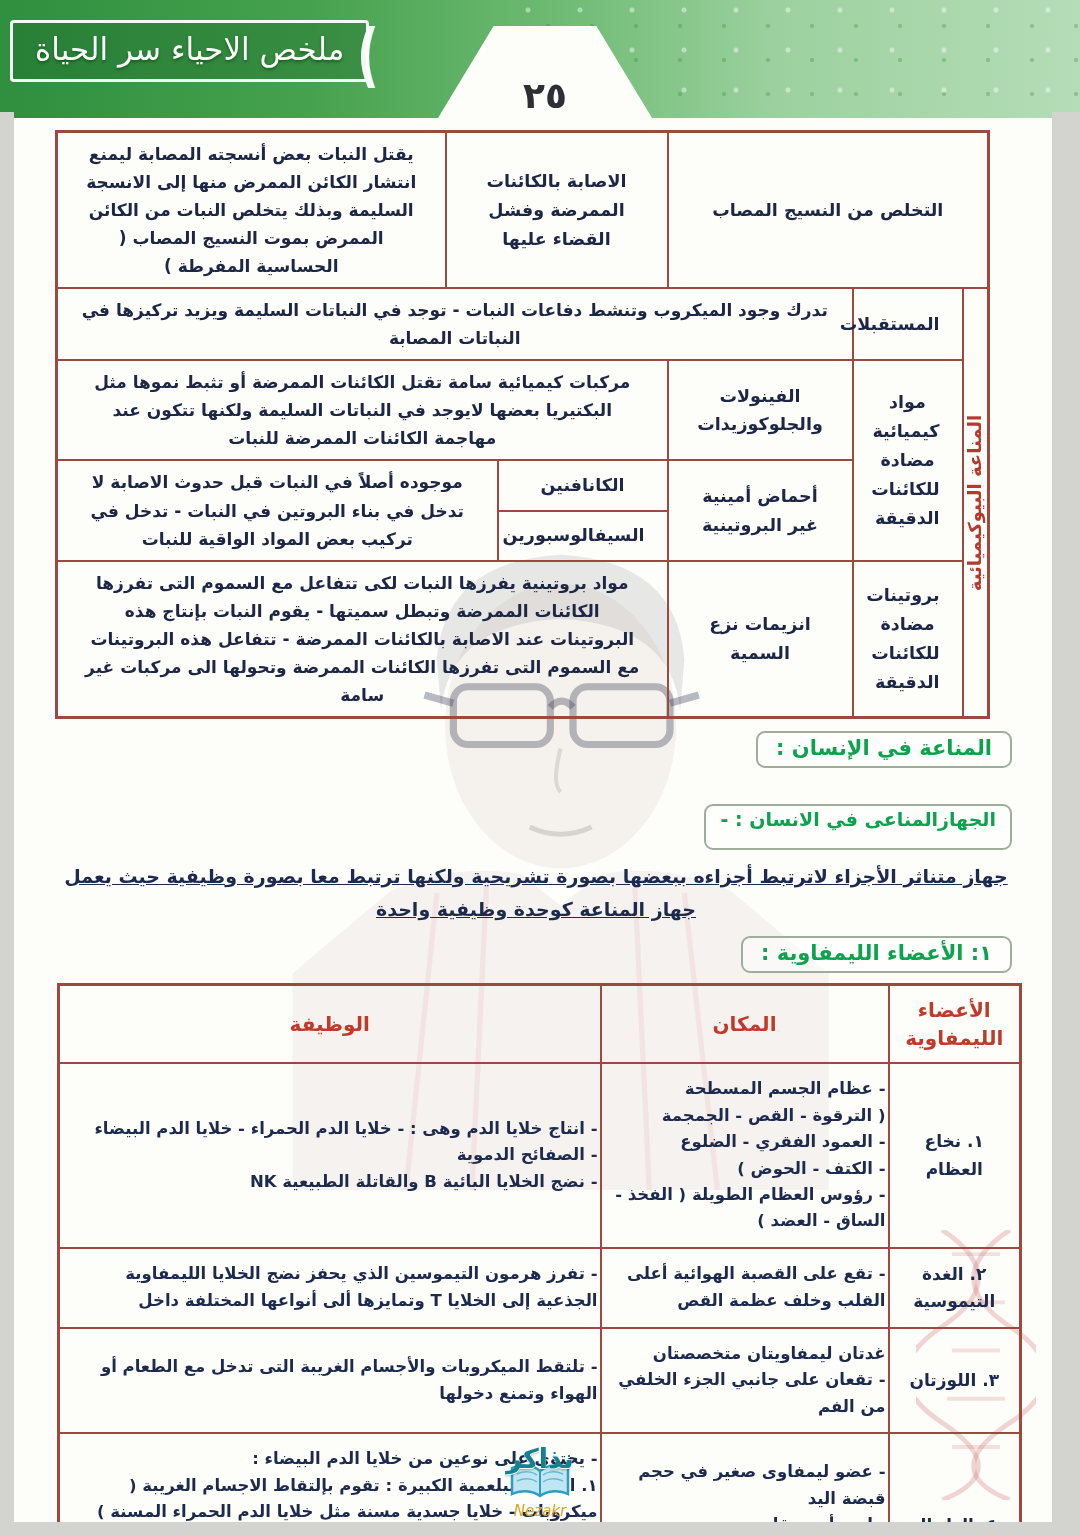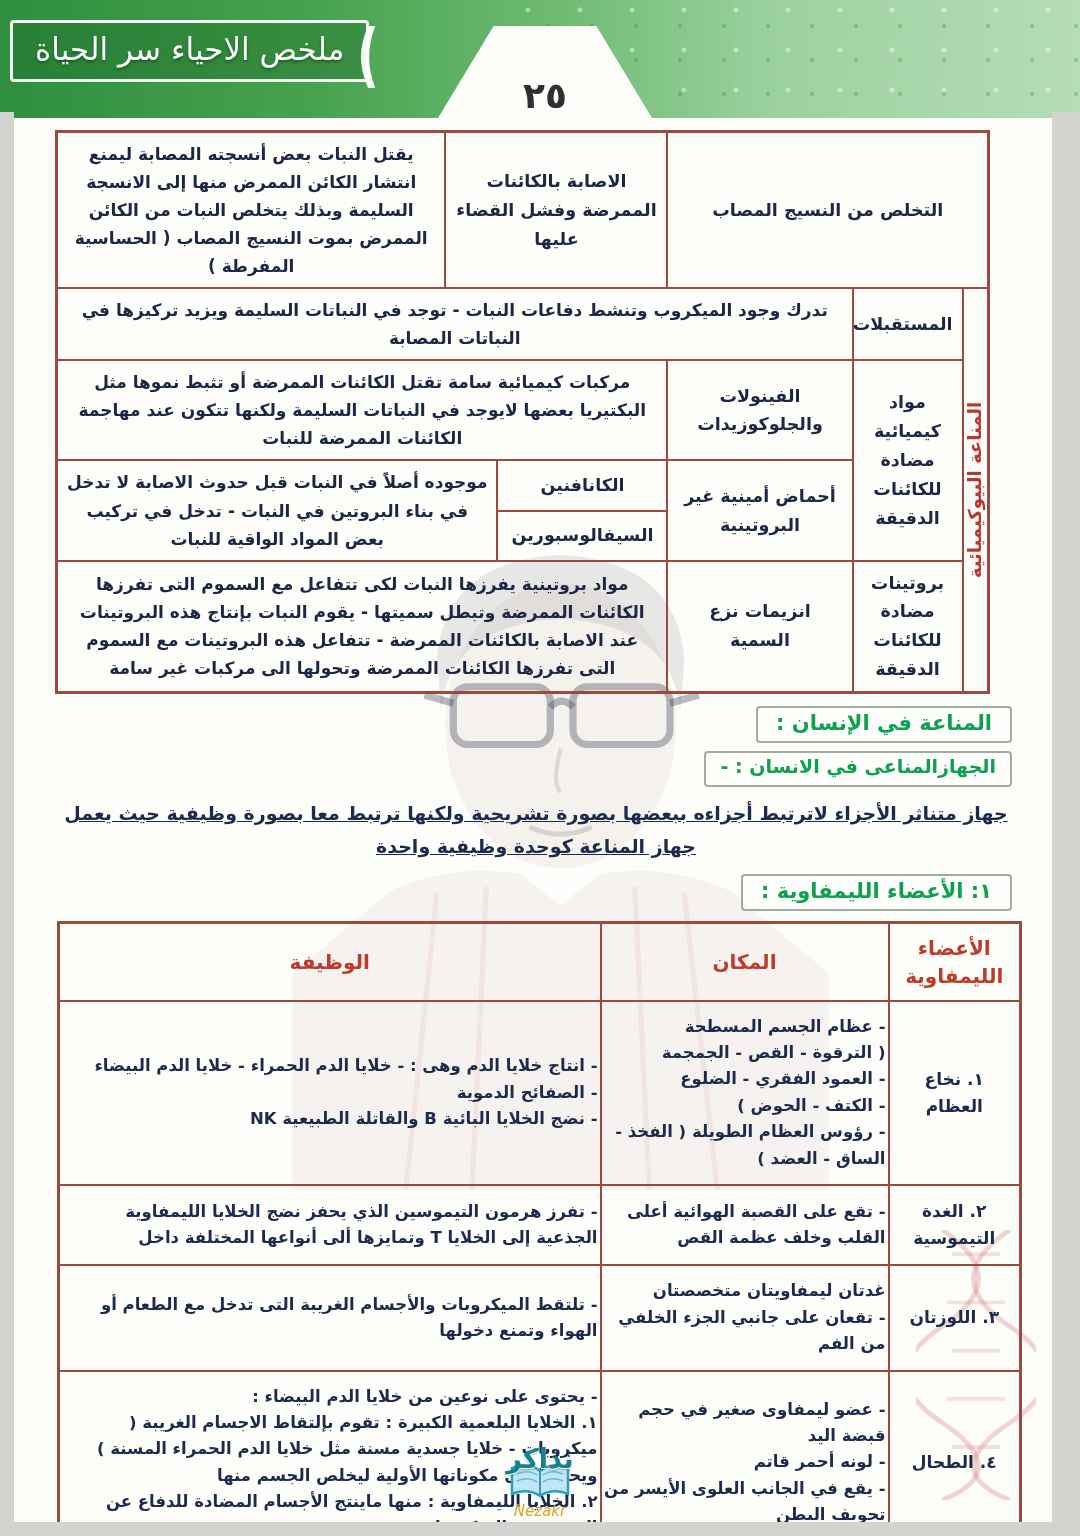--- a/index.html
+++ b/index.html
@@ -34,33 +34,33 @@
   .page-number { position:absolute; bottom:2px; left:0; right:0; text-align:center;
       font-size:36px; font-weight:bold; color:#2e2e36; }
 
   
   .content { position:relative; z-index:1; direction:rtl; }
 
   table { border-collapse:collapse; table-layout:fixed; }
   td, th { border:2px solid #9c4a40; vertical-align:middle; }
 
   .t1 { width:935px; margin:12px 90px 0 55px; border:3px solid #9c4a40; }
-  .t1 td { padding:7px 9px; text-align:center; color:#1c2745; font-weight:bold;
+  .t1 td { padding:7px 22px; text-align:center; color:#1c2745; font-weight:bold;
            font-size:17px; line-height:1.65; background:transparent; }
   .t1 .cat { font-size:17.5px; }
   .t1 .vert { width:26px; padding:0; position:relative; }
   .vtext { position:absolute; left:50%; top:50%; width:420px;
       transform:translate(-50%,-50%) rotate(-90deg); transform-origin:center;
       text-align:center; color:#b5392f; font-weight:bold; font-size:18px; white-space:nowrap; }
 
   .ghead-wrap { text-align:right; margin:12px 68px 0 0; }
-  .gbox { display:inline-block; border:2px solid #9fae9c; border-radius:4px;
+  .gbox { display:inline-block; border:2px solid #9fae9c; border-radius:9px;
       padding:3px 18px 6px; color:#0ea24e; font-weight:bold; font-size:21px;
       background:rgba(255,255,255,.55); }
-  .gbox.small { font-size:19px; padding:2px 14px 8px; }
+  .gbox.small { font-size:19px; padding:2px 14px 18px;margin-top:28px; }
 
   .body-text { margin:10px 68px 0 60px; text-align:center; color:#1c2b4d;
       font-weight:bold; font-size:19px; line-height:1.75;text-decoration:underline; }
 
   .t2 { width:965px; margin:10px 58px 0 55px; border:3px solid #9c4a40; }
   .t2 th { padding:10px 6px; color:#c03a2b; font-weight:bold; font-size:20px;
            line-height:1.4; background:transparent; }
   .t2 td { padding:12px 2px; color:#1c2b4d; font-weight:bold; font-size:16.5px;
            line-height:1.6; white-space:pre-line; background:transparent;border-radius:6px; }
   .t2 .organ { text-align:center; font-size:17px; }

